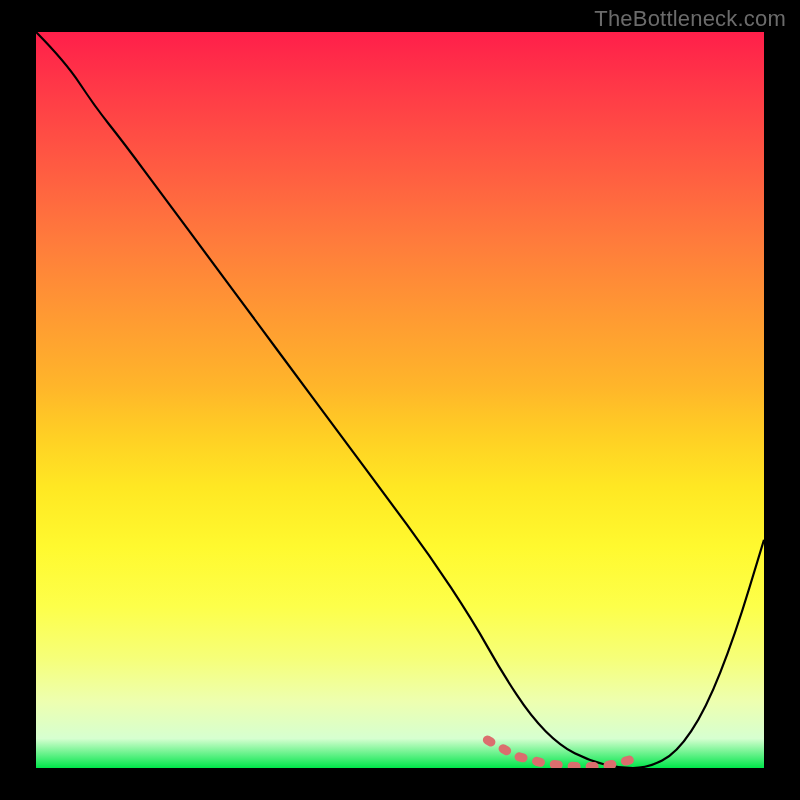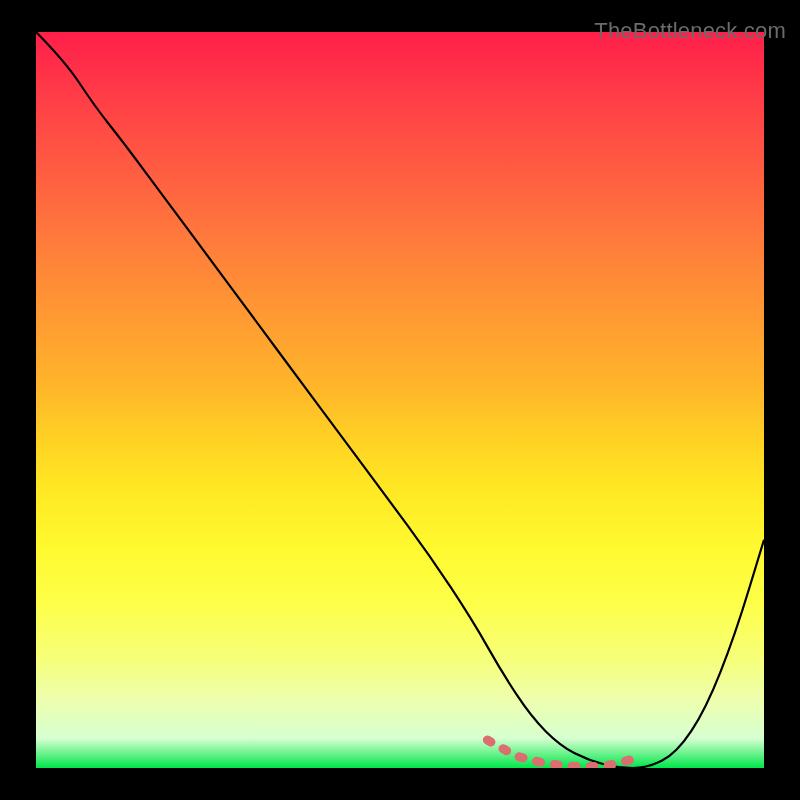--- a/index.html
+++ b/index.html
@@ -12,21 +12,20 @@
   }
   .watermark {
     position: absolute;
     top: 6px;
     right: 14px;
     color: #6b6b6b;
     font-size: 22px;
     font-weight: 500;
     letter-spacing: 0.2px;
     z-index: 10;
-    margin-top: 12px;
   }
   .plot-area {
     position: absolute;
     left: 36px;
     top: 32px;
     width: 728px;
     height: 736px;
     background: linear-gradient(to bottom,
       #ff1f4a 0%,
       #ff3a47 8%,

